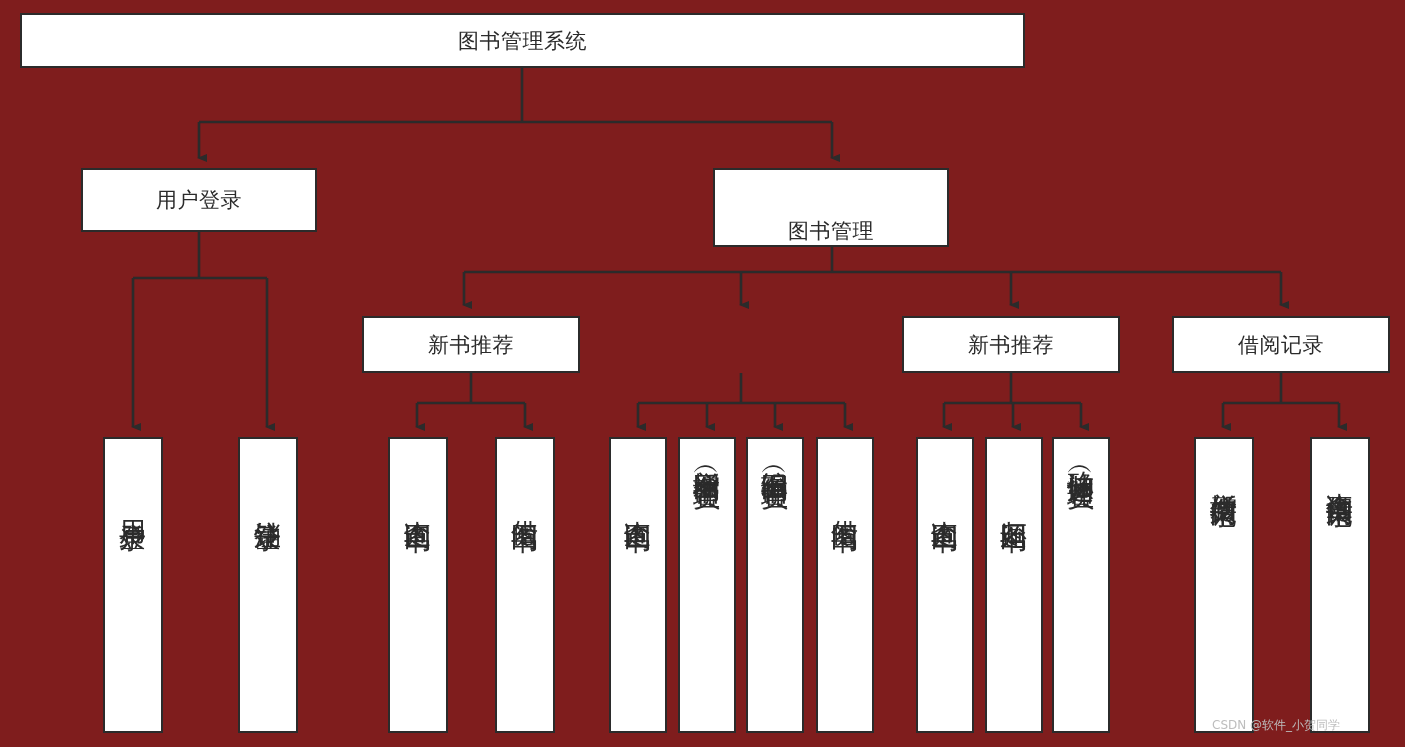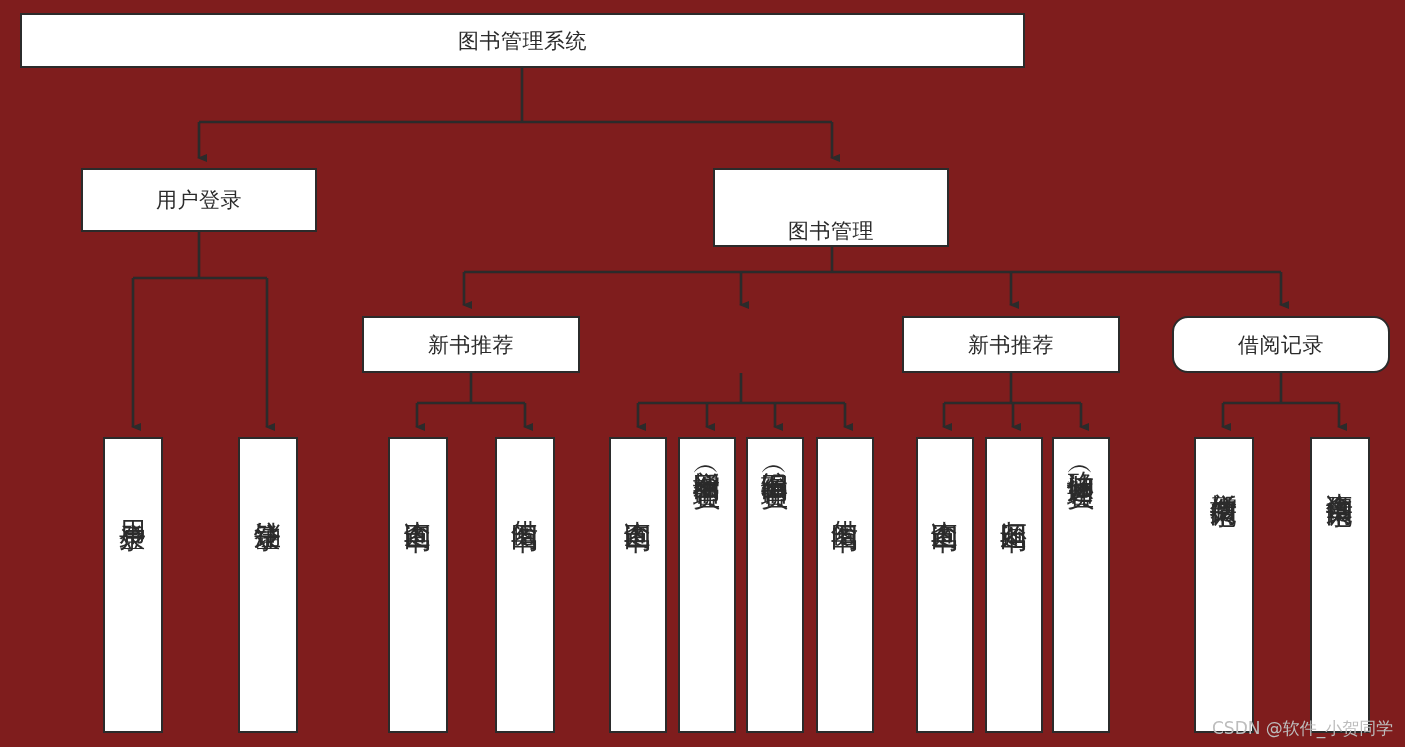--- a/index.html
+++ b/index.html
@@ -59,21 +59,21 @@
   .node.vert.high .vtext {
     margin-top: 6px;
   }
   .node.vert.upper .vtext {
     margin-top: 28px;
   }
   .watermark {
     position: absolute;
     left: 1212px;
     top: 717px;
-    font-size: 17px;
+    font-size: 12px;
     color: #bdbdbd;
     white-space: nowrap;
     font-family: "DejaVu Sans", "Liberation Sans", sans-serif;
   }
 </style>
 </head>
 <body>
 
 <div id="canvas">
 
@@ -137,21 +137,21 @@
   <div class="node horiz" style="left:713px; top:168px; width:236px; height:79px;align-items:flex-end;">
     <span>图书管理</span>
   </div>
 
   <div class="node horiz" style="left:362px; top:316px; width:218px; height:57px;">
     <span>新书推荐</span>
   </div>
   <div class="node horiz" style="left:902px; top:316px; width:218px; height:57px;">
     <span>新书推荐</span>
   </div>
-  <div class="node horiz" style="left:1172px; top:316px; width:218px; height:57px;border-radius:16px;">
+  <div class="node horiz" style="left:1172px; top:316px; width:218px; height:57px;">
     <span>借阅记录</span>
   </div>
 
   <div class="node vert mid" style="left:103px; top:437px; width:60px; height:296px;">
     <span class="vtext">用户登录</span>
   </div>
 
   <div class="node vert mid" style="left:238px; top:437px; width:60px; height:296px;">
     <span class="vtext">注销登录</span>
   </div>

